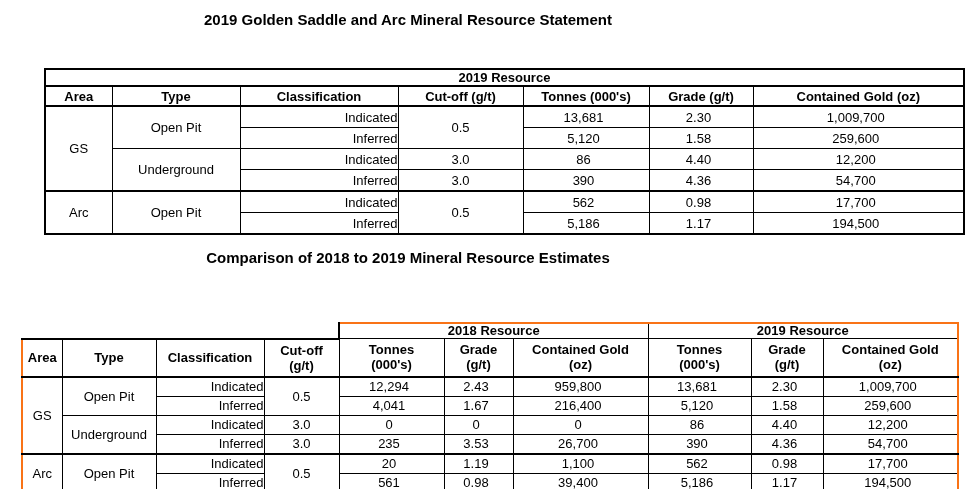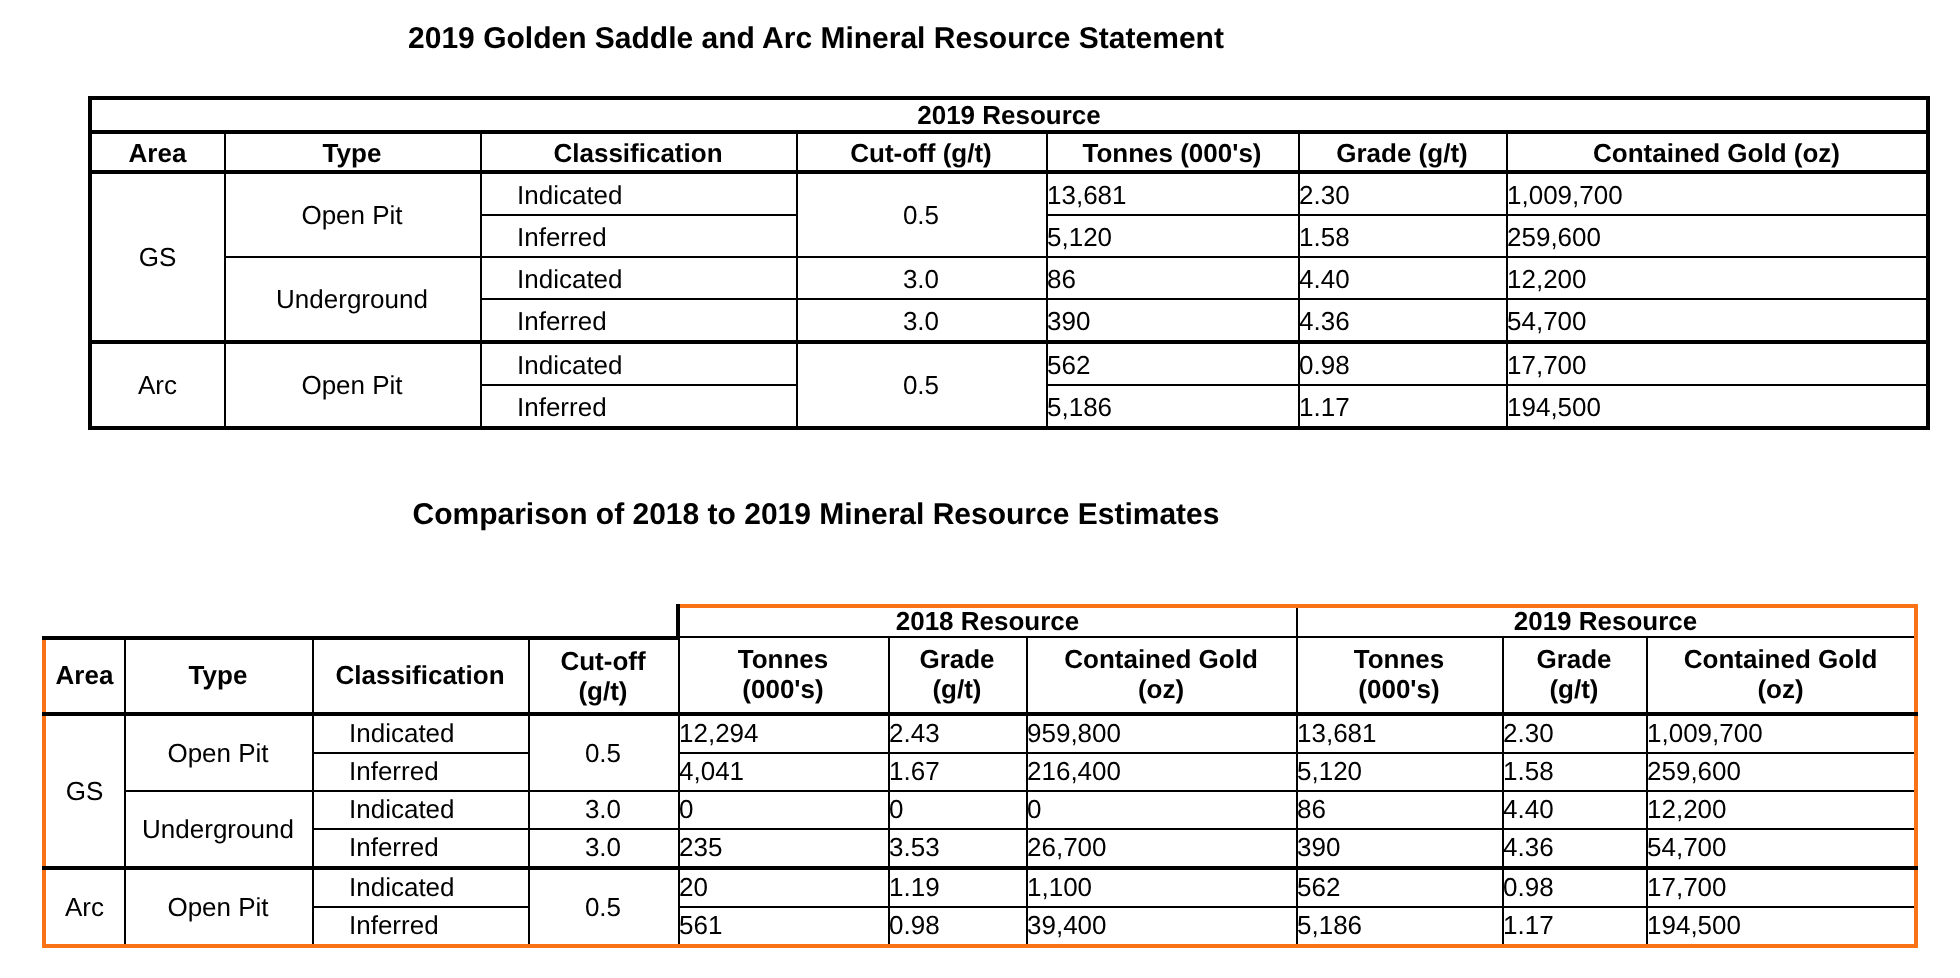--- a/index.html
+++ b/index.html
@@ -15,20 +15,21 @@
     text-align:center; font-weight:bold; font-size:15px;
     white-space:nowrap;
   }
   #title1 { top:11px; }
   #title2 { top:249px; }
 
   table {
     position:absolute;
     border-collapse:collapse;
     table-layout:fixed;
+    margin-top:20px;
   }
   td, th {
     border:1px solid #000;
     font-size:13px;
     padding:0;
     overflow:hidden;
     white-space:nowrap;
     vertical-align:middle;
   }
   th { font-weight:bold; text-align:center; }
@@ -48,22 +49,22 @@
   .ghost {
     border-top:hidden; border-left:hidden;
     border-right:2px solid #000;
     border-bottom:2px solid #000;
     background:#fff;
   }
 
   
   tr.sep td { border-top:2px solid #000; }
   .c { text-align:center; }
-  .l { text-align:left; padding-left:18px; }
-  .r { text-align:left; padding-right:5px; }
+  .l { text-align:right; padding-left:18px; }
+  .r { text-align:center; padding-right:5px; }
 </style>
 </head>
 <body>
 
 <div id="title1" class="doc-title">2019 Golden Saddle and Arc Mineral Resource Statement</div>
 
 <table id="table1">
   <colgroup>
     <col style="width:67px">
       <col style="width:128px">

